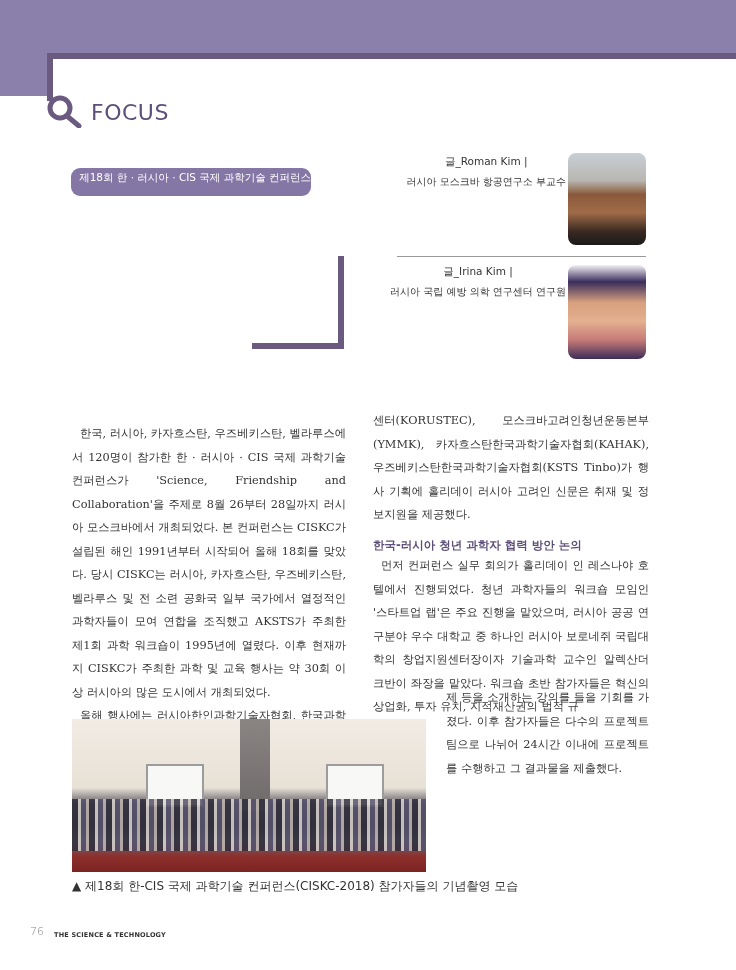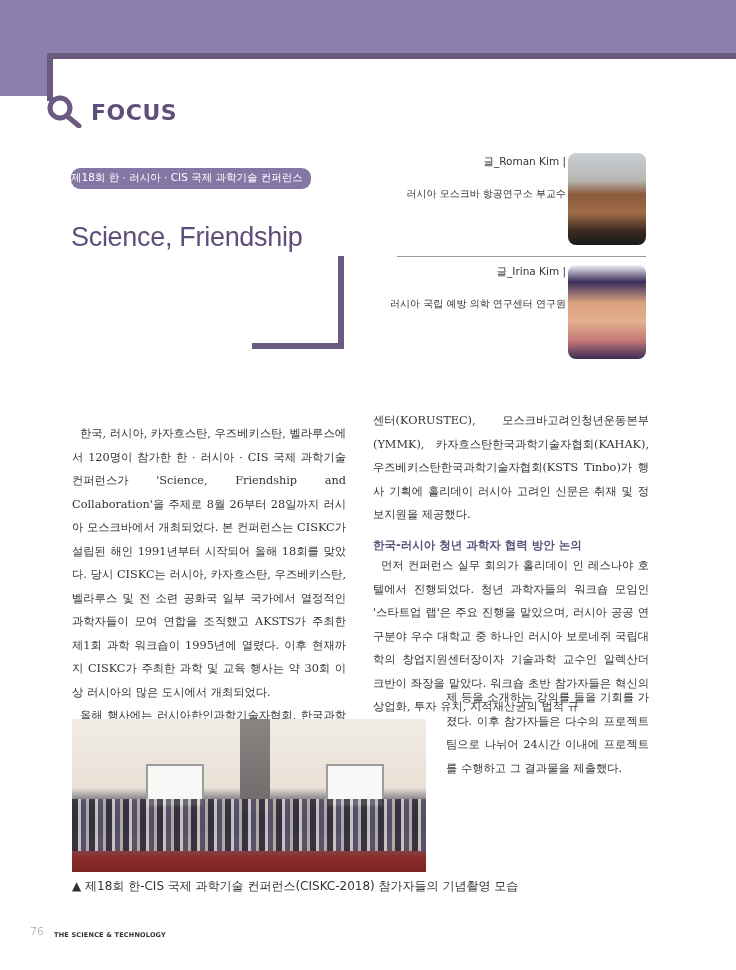--- a/index.html
+++ b/index.html
@@ -6,34 +6,34 @@
   html, body { width: 736px; height: 970px; background: #ffffff; overflow: hidden; }
   body { position: relative; font-family: "DejaVu Serif", serif; color: #333; }
 
   
   .band { position: absolute; left: 0; top: 0; width: 736px; height: 53px; background: #8b80ab; }
   .band-left { position: absolute; left: 0; top: 53px; width: 47px; height: 43px; background: #8b80ab; }
   .band-line { position: absolute; left: 47px; top: 53px; width: 689px; height: 6px; background: #6a5a80; }
   .band-vert { position: absolute; left: 47px; top: 53px; width: 6px; height: 48px; background: #6a5a80; }
 
   .focus-icon { position: absolute; left: 46px; top: 92px; width: 40px; height: 36px; }
-  .focus-label { position: absolute; left: 91px; top: 100px; font-family: "DejaVu Sans", sans-serif; font-weight: bold; font-size: 22px; color: #5e4f78; letter-spacing: 0.5px; }
+  .focus-label { position: absolute; left: 91px; top: 100px; font-family: "DejaVu Sans", sans-serif; font-weight: normal; font-size: 22px; color: #5e4f78; letter-spacing: 0.5px; }
 
   
-  .series-pill { position: absolute; left: 71px; top: 168px; width: 240px; height: 21px; border-radius: 9px; background: #8577a5; color: #ffffff; font-family: "DejaVu Sans", sans-serif; font-size: 10.5px; line-height: 18px; text-align: left; }
+  .series-pill { position: absolute; left: 71px; top: 168px; width: 240px; height: 28px; border-radius: 9px; background: #8577a5; color: #ffffff; font-family: "DejaVu Sans", sans-serif; font-size: 10.5px; line-height: 18px; text-align: right; }
 
   .title { position: absolute; left: 71px; top: 220px; font-family: "Liberation Sans", sans-serif; font-size: 27px; line-height: 34px; color: #5e4f78; letter-spacing: -0.3px; }
 
   .title-bracket-v { position: absolute; left: 338px; top: 256px; width: 6px; height: 93px; background: #6a5a80; }
   .title-bracket-h { position: absolute; left: 252px; top: 343px; width: 92px; height: 6px; background: #6a5a80; }
 
   
-  .author { position: absolute; text-align: right; font-family: "DejaVu Sans", sans-serif; color: #333; }
+  .author { position: absolute; text-align: center; font-family: "DejaVu Sans", sans-serif; color: #333; }
   .author .name { font-size: 10.5px; line-height: 14px; }
-  .author .affil { font-size: 10px; line-height: 14px; margin-top: 19px; }
+  .author .affil { font-size: 10px; line-height: 14px; margin-top: 7px; }
   .author-1 { right: 170px; top: 154px; }
   .author-2 { right: 170px; top: 264px; }
   .author-divider { position: absolute; left: 397px; top: 256px; width: 249px; height: 1px; background: #999; }
 
   .photo { position: absolute; border-radius: 8px; overflow: hidden; }
   .photo-1 { left: 568px; top: 153px; width: 78px; height: 92px; background: linear-gradient(180deg, #c9cfd6 0%, #b8b6b0 30%, #8a5a3c 45%, #a06b48 65%, #3a2a22 85%, #1a1a1a 100%); }
   .photo-2 { left: 568px; top: 265px; width: 78px; height: 94px; background: linear-gradient(180deg, #f4f1f5 0%, #3a2e5c 18%, #d8a07e 40%, #e4b090 60%, #c57a78 80%, #3c2c58 100%); }
 
   
   .col { position: absolute; font-family: "DejaVu Serif", serif; font-size: 11.3px; line-height: 23.5px; color: #333; text-align: justify; }
@@ -66,21 +66,20 @@
 <div class="band-vert"></div>
 
 <svg class="focus-icon" viewBox="0 0 40 36">
   <circle cx="14" cy="16" r="10" fill="none" stroke="#6a5a80" stroke-width="5"></circle>
   <line x1="21" y1="24" x2="33" y2="34" stroke="#6a5a80" stroke-width="5" stroke-linecap="round"></line>
 </svg>
 <div class="focus-label">FOCUS</div>
 
 <div class="series-pill">제18회 한 · 러시아 · CIS 국제 과학기술 컨퍼런스</div>
 <div class="title">
-  <div>Science, Friendship</div>
 </div>
 <div class="title-bracket-v"></div>
 <div class="title-bracket-h"></div>
 
 <div class="author author-1">
   <div class="name">글_Roman Kim  |</div>
   <div class="affil">러시아 모스크바 항공연구소 부교수</div>
 </div>
 <div class="photo photo-1"></div>
 <div class="author-divider"></div>

